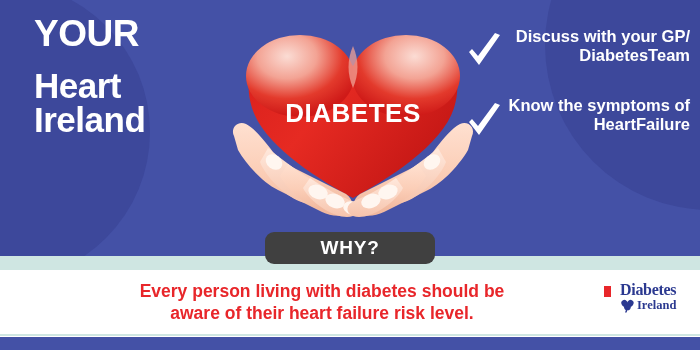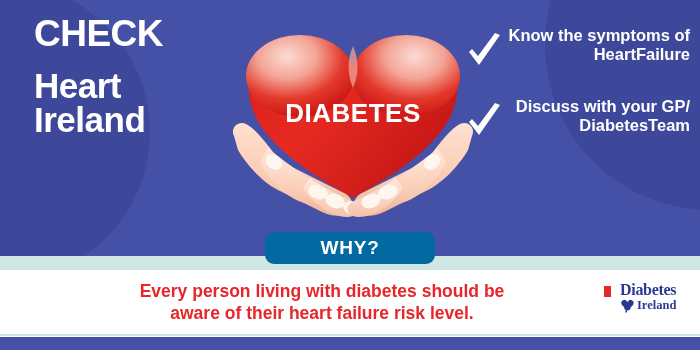--- a/index.html
+++ b/index.html
@@ -111,21 +111,21 @@
     text-align:right;
     padding-top:1px;
   }
   .check-row.second .check-text { padding-top:0; }
 
   
   .why-badge {
     position:absolute;
     left:265px; top:232px;
     width:170px; height:32px;
-    background:#0369a1;
+    background:#404040;
     border-radius:9px;
     z-index:20;
     display:flex;
     align-items:center;
     justify-content:center;
     color:#ffffff;
     font-size:19px;
     font-weight:bold;
     letter-spacing:0.8px;
   }
@@ -212,21 +212,21 @@
 <body>
 
 <div id="poster">
 
   <div class="blue-panel">
     <div class="circle-left"></div>
     <div class="circle-right"></div>
   </div>
 
   <div class="headline">
-    <span class="l1">CHECK</span>
+    <span class="l1">YOUR</span>
     <span class="l3">Heart</span>
     <span class="l4">Ireland</span>
   </div>
 
   <div class="art">
     <svg viewBox="0 0 250 232" xmlns="http://www.w3.org/2000/svg">
       <defs>
         <radialGradient id="lobeL" cx="38%" cy="26%" r="72%">
           <stop offset="0%" stop-color="#fbdcd4"></stop>
           <stop offset="38%" stop-color="#f3a394"></stop>
@@ -304,36 +304,36 @@
 
       <ellipse cx="160" cy="180" rx="10" ry="7" fill="#fff6f0" transform="rotate(-20 160 180)"></ellipse>
       <ellipse cx="143" cy="189" rx="10" ry="7" fill="#fff6f0" transform="rotate(-20 143 189)"></ellipse>
       <ellipse cx="204" cy="150" rx="9" ry="7" fill="#fff6f0" transform="rotate(-38 204 150)"></ellipse>
     </svg>
     <div class="heart-label">DIABETES</div>
   </div>
 
   <div class="checklist">
 
+    <div class="check-row first">
+      <span class="tick">
+        <svg width="38" height="40" viewBox="0 0 38 40" xmlns="http://www.w3.org/2000/svg">
+          <path d="M3 20 L13 33 L34 3 L29 1 L12 24 L6 17 Z" fill="#ffffff"></path>
+        </svg>
+      </span>
+      <span class="check-text">Discuss with your GP/ DiabetesTeam</span>
+    </div>
+
     <div class="check-row second">
       <span class="tick">
         <svg width="38" height="40" viewBox="0 0 38 40" xmlns="http://www.w3.org/2000/svg">
           <path d="M3 20 L13 33 L34 3 L29 1 L12 24 L6 17 Z" fill="#ffffff"></path>
         </svg>
       </span>
       <span class="check-text">Know the symptoms of HeartFailure</span>
-    </div>
-
-    <div class="check-row first">
-      <span class="tick">
-        <svg width="38" height="40" viewBox="0 0 38 40" xmlns="http://www.w3.org/2000/svg">
-          <path d="M3 20 L13 33 L34 3 L29 1 L12 24 L6 17 Z" fill="#ffffff"></path>
-        </svg>
-      </span>
-      <span class="check-text">Discuss with your GP/ DiabetesTeam</span>
     </div>
 
   </div>
 
   <div class="mint-band"></div>
 
   <div class="why-badge">WHY?</div>
 
   <div class="white-area">
     <div class="message">

